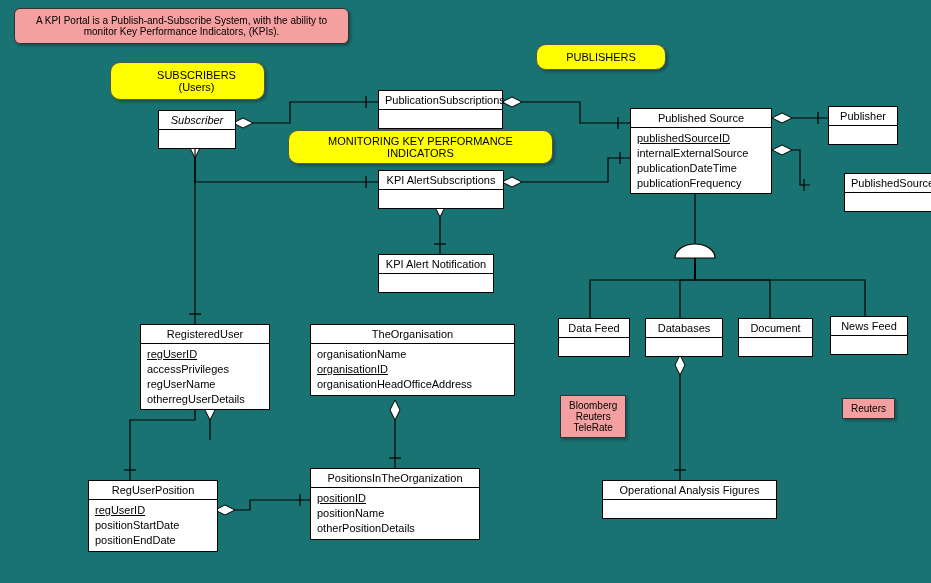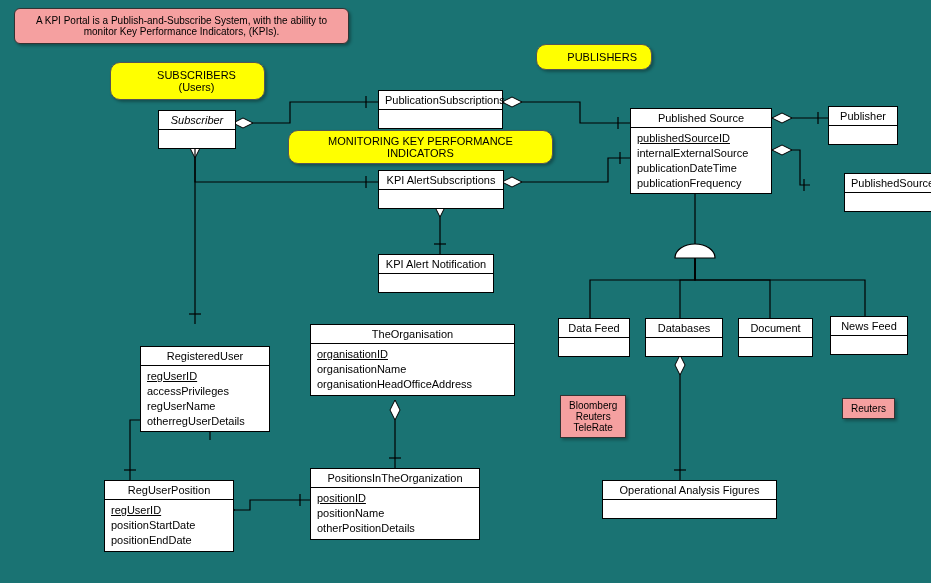--- a/index.html
+++ b/index.html
@@ -142,21 +142,21 @@
 </svg>
 
 <div class="note-red" style="left:14px; top:8px; width:335px;">
   <span>A KPI Portal is a Publish-and-Subscribe System, with the ability to monitor Key Performance Indicators, (KPIs).</span>
 </div>
 
 <div class="annot-yellow" style="left:110px; top:62px; width:155px;padding-left:32px;">
   <span style="white-space:pre-line; display:block;">SUBSCRIBERS
 (Users)</span>
 </div>
-<div class="annot-yellow" style="left:536px; top:44px; width:116px;text-align:right;">
+<div class="annot-yellow" style="left:536px; top:44px; width:130px;">
   <span>PUBLISHERS</span>
 </div>
 <div class="annot-yellow" style="left:288px; top:130px; width:265px; padding:4px 10px;">
   <span>MONITORING KEY PERFORMANCE INDICATORS</span>
 </div>
 
 <div class="note-small" style="left:560px; top:395px;">
   <span style="white-space:pre-line; display:block;">Bloomberg
 Reuters
 TeleRate</span>
@@ -198,44 +198,44 @@
 <div class="entity" style="left:378px; top:170px; width:126px;">
   <div class="title">KPI AlertSubscriptions</div>
   <div class="body empty"></div>
 </div>
 
 <div class="entity" style="left:378px; top:254px; width:116px;">
   <div class="title">KPI Alert Notification</div>
   <div class="body empty"></div>
 </div>
 
-<div class="entity" style="left:140px; top:324px; width:130px;margin-top:22px;">
+<div class="entity" style="left:140px; top:324px; width:130px;">
   <div class="title">RegisteredUser</div>
   <div class="body">
     <div><span class="attr-key">regUserID</span></div>
     <div><span>accessPrivileges</span></div>
     <div><span>regUserName</span></div>
     <div><span>otherregUserDetails</span></div>
   </div>
 </div>
 
-<div class="entity" style="left:88px; top:480px; width:130px;margin-left:16px;">
+<div class="entity" style="left:88px; top:480px; width:130px;">
   <div class="title">RegUserPosition</div>
   <div class="body">
     <div><span class="attr-key">regUserID</span></div>
     <div><span>positionStartDate</span></div>
     <div><span>positionEndDate</span></div>
   </div>
 </div>
 
 <div class="entity" style="left:310px; top:324px; width:205px;">
   <div class="title">TheOrganisation</div>
   <div class="body">
+    <div><span>organisationName</span></div>
     <div><span class="attr-key">organisationID</span></div>
-    <div><span>organisationName</span></div>
     <div><span>organisationHeadOfficeAddress</span></div>
   </div>
 </div>
 
 <div class="entity" style="left:310px; top:468px; width:170px;">
   <div class="title">PositionsInTheOrganization</div>
   <div class="body">
     <div><span class="attr-key">positionID</span></div>
     <div><span>positionName</span></div>
     <div><span>otherPositionDetails</span></div>

